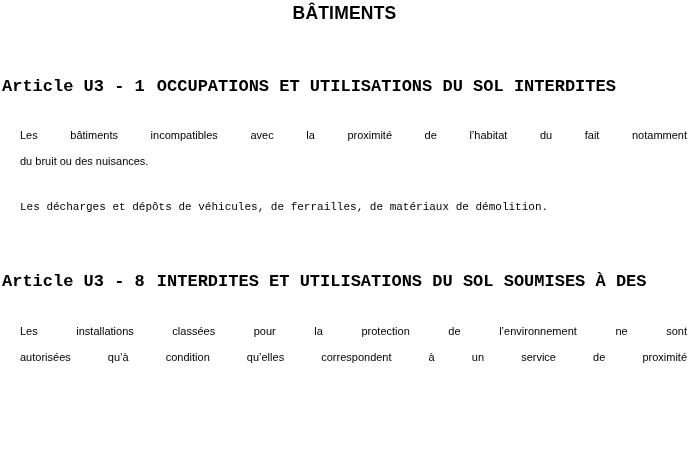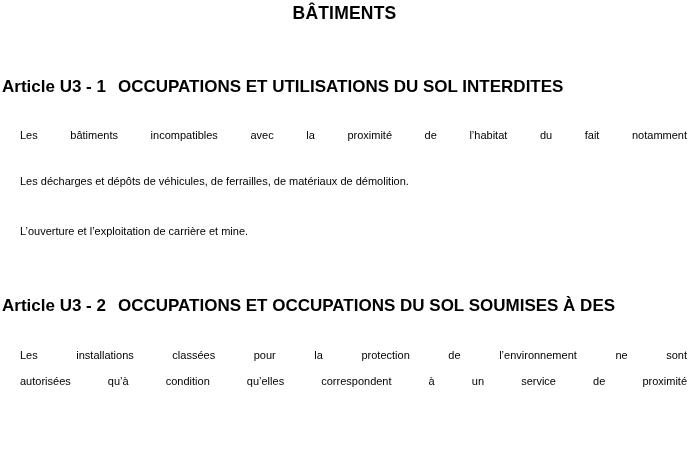--- a/index.html
+++ b/index.html
@@ -16,64 +16,62 @@
   .doc-title {
     margin: 0;
     font-size: 17.5px; line-height: 22px;
     font-weight: bold; text-align: center;
     letter-spacing: 0.2px;
   }
   .article-heading {
     margin: 0; font-weight: bold;
     font-size: 17px; line-height: 26px;
   }
-  .article-heading .hline { display: block; white-space: nowrap; }
+  .article-heading .hline { display: block; white-space: nowrap; font-family: Liberation Mono, monospace; }
   .art-title { margin-left: 12px; }
   .heading-1 { margin-top: 50px; }
   .heading-2 { margin-top: 48px; line-height: 27px; }
   .heading-2 .hline2 { display: block; margin-left: 147px; white-space: nowrap; }
   .body-par {
     margin: 0 0 0 18px;
     font-size: 11px; line-height: 26px;
   }
   .par-1 { margin-top: 22px; }
-  .par-2 { margin-top: 20px; }
+  .par-2 { margin-top: 20px; font-family: Liberation Mono, monospace; }
   .par-3 { margin-top: 24px; }
   .par-4 { margin-top: 23px; }
   .line { display: block; white-space: nowrap; }
   .just { text-align: justify; text-align-last: justify; }
 </style>
 </head>
 <body>
 
 <div class="page">
 
   <h1 class="doc-title">BÂTIMENTS</h1>
 
   <h2 class="article-heading heading-1">
     <span class="hline">
       <span class="art-label">Article U3 - 1</span><span class="art-title">OCCUPATIONS ET UTILISATIONS DU SOL INTERDITES</span>
     </span>
   </h2>
 
   <div class="body-par par-1">
     <span class="line just">Les bâtiments incompatibles avec la proximité de l’habitat du fait notamment</span>
+    <span class="line">du bruit ou des nuisances.</span>
   </div>
 
   <div class="body-par par-2">
     <span class="line">Les décharges et dépôts de véhicules, de ferrailles, de matériaux de démolition.</span>
   </div>
 
-  <div class="body-par par-3">
-    <span class="line">L’ouverture et l’exploitation de carrière et mine.</span>
-  </div>
 
   <h2 class="article-heading heading-2">
     <span class="hline">
-      <span class="art-label">Article U3 - 2</span><span class="art-title">OCCUPATIONS ET OCCUPATIONS DU SOL SOUMISES À DES</span>
+      <span class="art-label">Article U3 - 8</span><span class="art-title">INTERDITES ET UTILISATIONS DU SOL SOUMISES À DES</span>
     </span>
   </h2>
 
   <div class="body-par par-4">
     <span class="line just">Les installations classées pour la protection de l’environnement ne sont</span>
     <span class="line just">autorisées qu’à condition qu’elles correspondent à un service de proximité</span>
   </div>
 
 </div>
 

